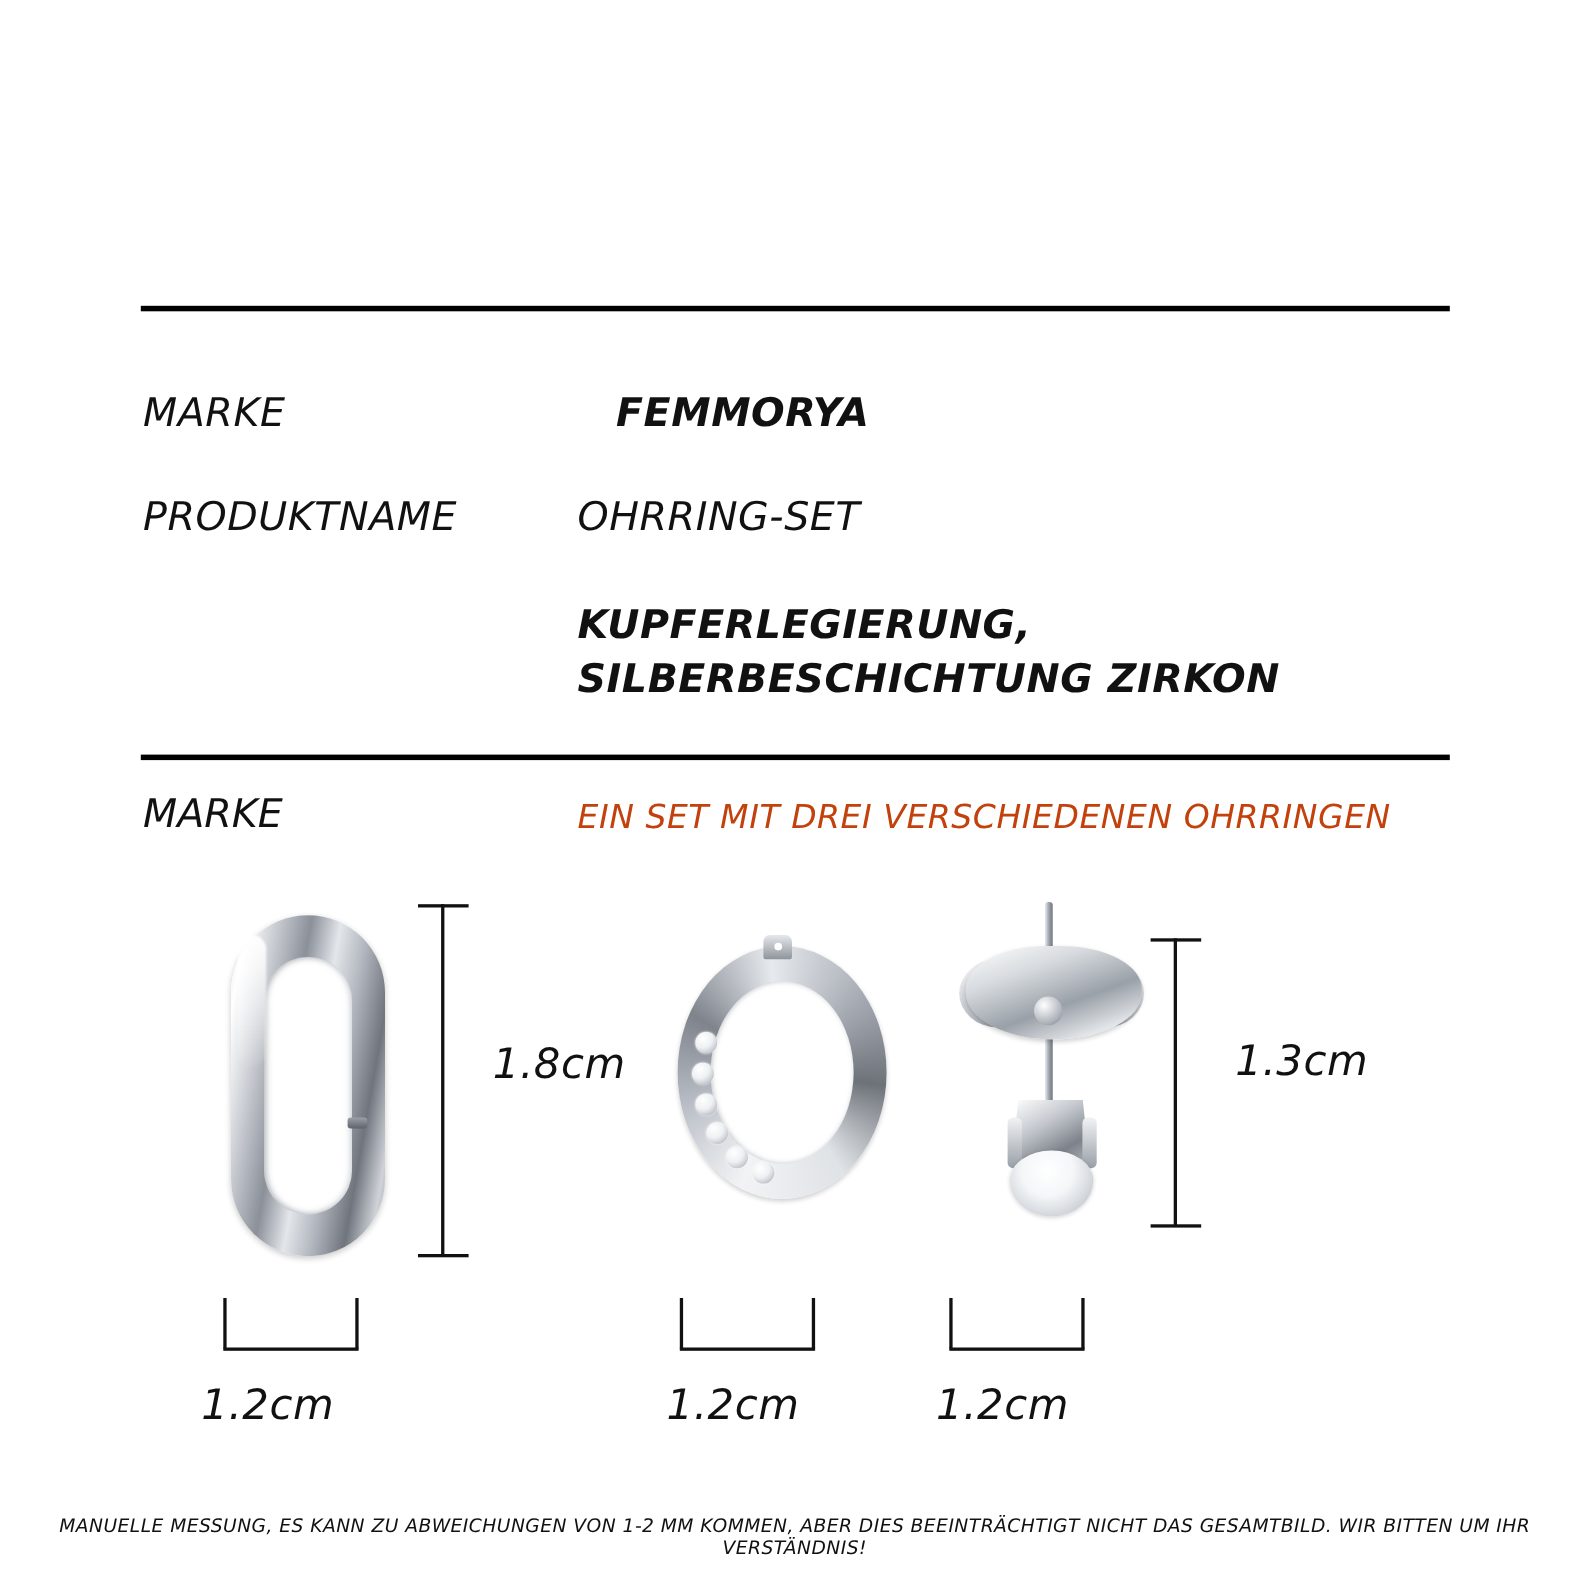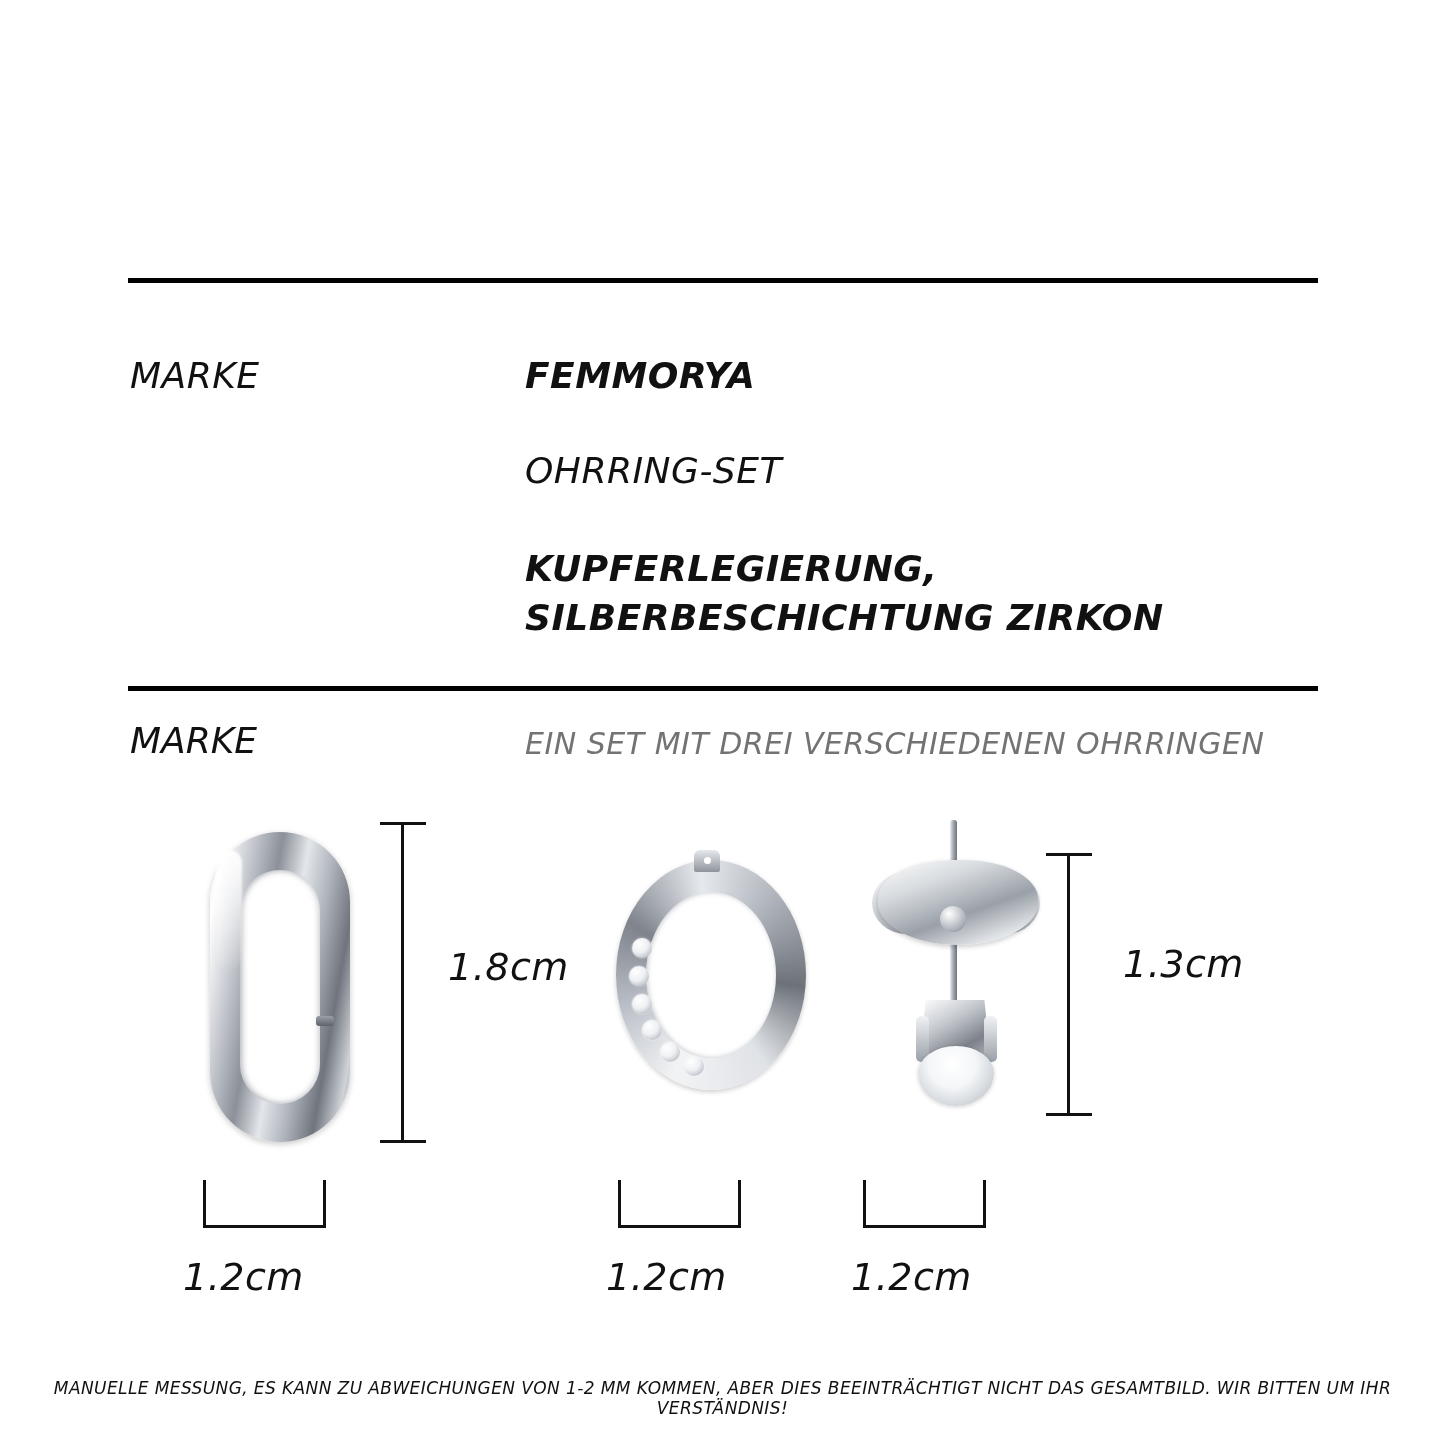--- a/index.html
+++ b/index.html
@@ -62,21 +62,21 @@
     white-space: nowrap;
   }
   .spec-value {
     position: absolute;
     left: 525px;
     font-style: italic;
     font-size: 36px;
     letter-spacing: 0.5px;
     color: #111;
   }
-  .spec-value.bold { font-weight: 700; }
+  .spec-value.bold { font-weight: 700; margin-left: 35px; }
   .r1 { top: 355px; }
   .r2 { top: 450px; }
   .r3 { top: 545px; }
   .spec-value.multi {
     line-height: 1.35;
     white-space: normal;
     width: 790px;
     font-weight: bold;
   }
 
@@ -90,21 +90,21 @@
     color: #111;
     white-space: nowrap;
   }
   .sec-desc {
     position: absolute;
     left: 525px;
     top: 726px;
     font-style: italic;
     font-size: 30px;
     letter-spacing: 0.5px;
-    color: #737373;
+    color: #c2410c;
     white-space: nowrap;
   }
 
   
   .photo-area {
     position: absolute;
     left: 128px;
     top: 790px;
     width: 1192px;
     height: 400px;
@@ -348,20 +348,21 @@
 </head>
 <body>
 
 <div class="page">
 
   <div class="rule-top"></div>
 
   <div class="spec r1">MARKE</div>
   <div class="spec-value bold r1">FEMMORYA</div>
 
+  <div class="spec r2">PRODUKTNAME</div>
   <div class="spec-value r2">OHRRING-SET</div>
 
   <div class="spec-value multi r3">KUPFERLEGIERUNG, SILBERBESCHICHTUNG ZIRKON</div>
 
   <div class="rule-mid"></div>
 
   <div class="sec-label">MARKE</div>
   <div class="sec-desc">EIN SET MIT DREI VERSCHIEDENEN OHRRINGEN</div>
 
   <div class="photo-area">

